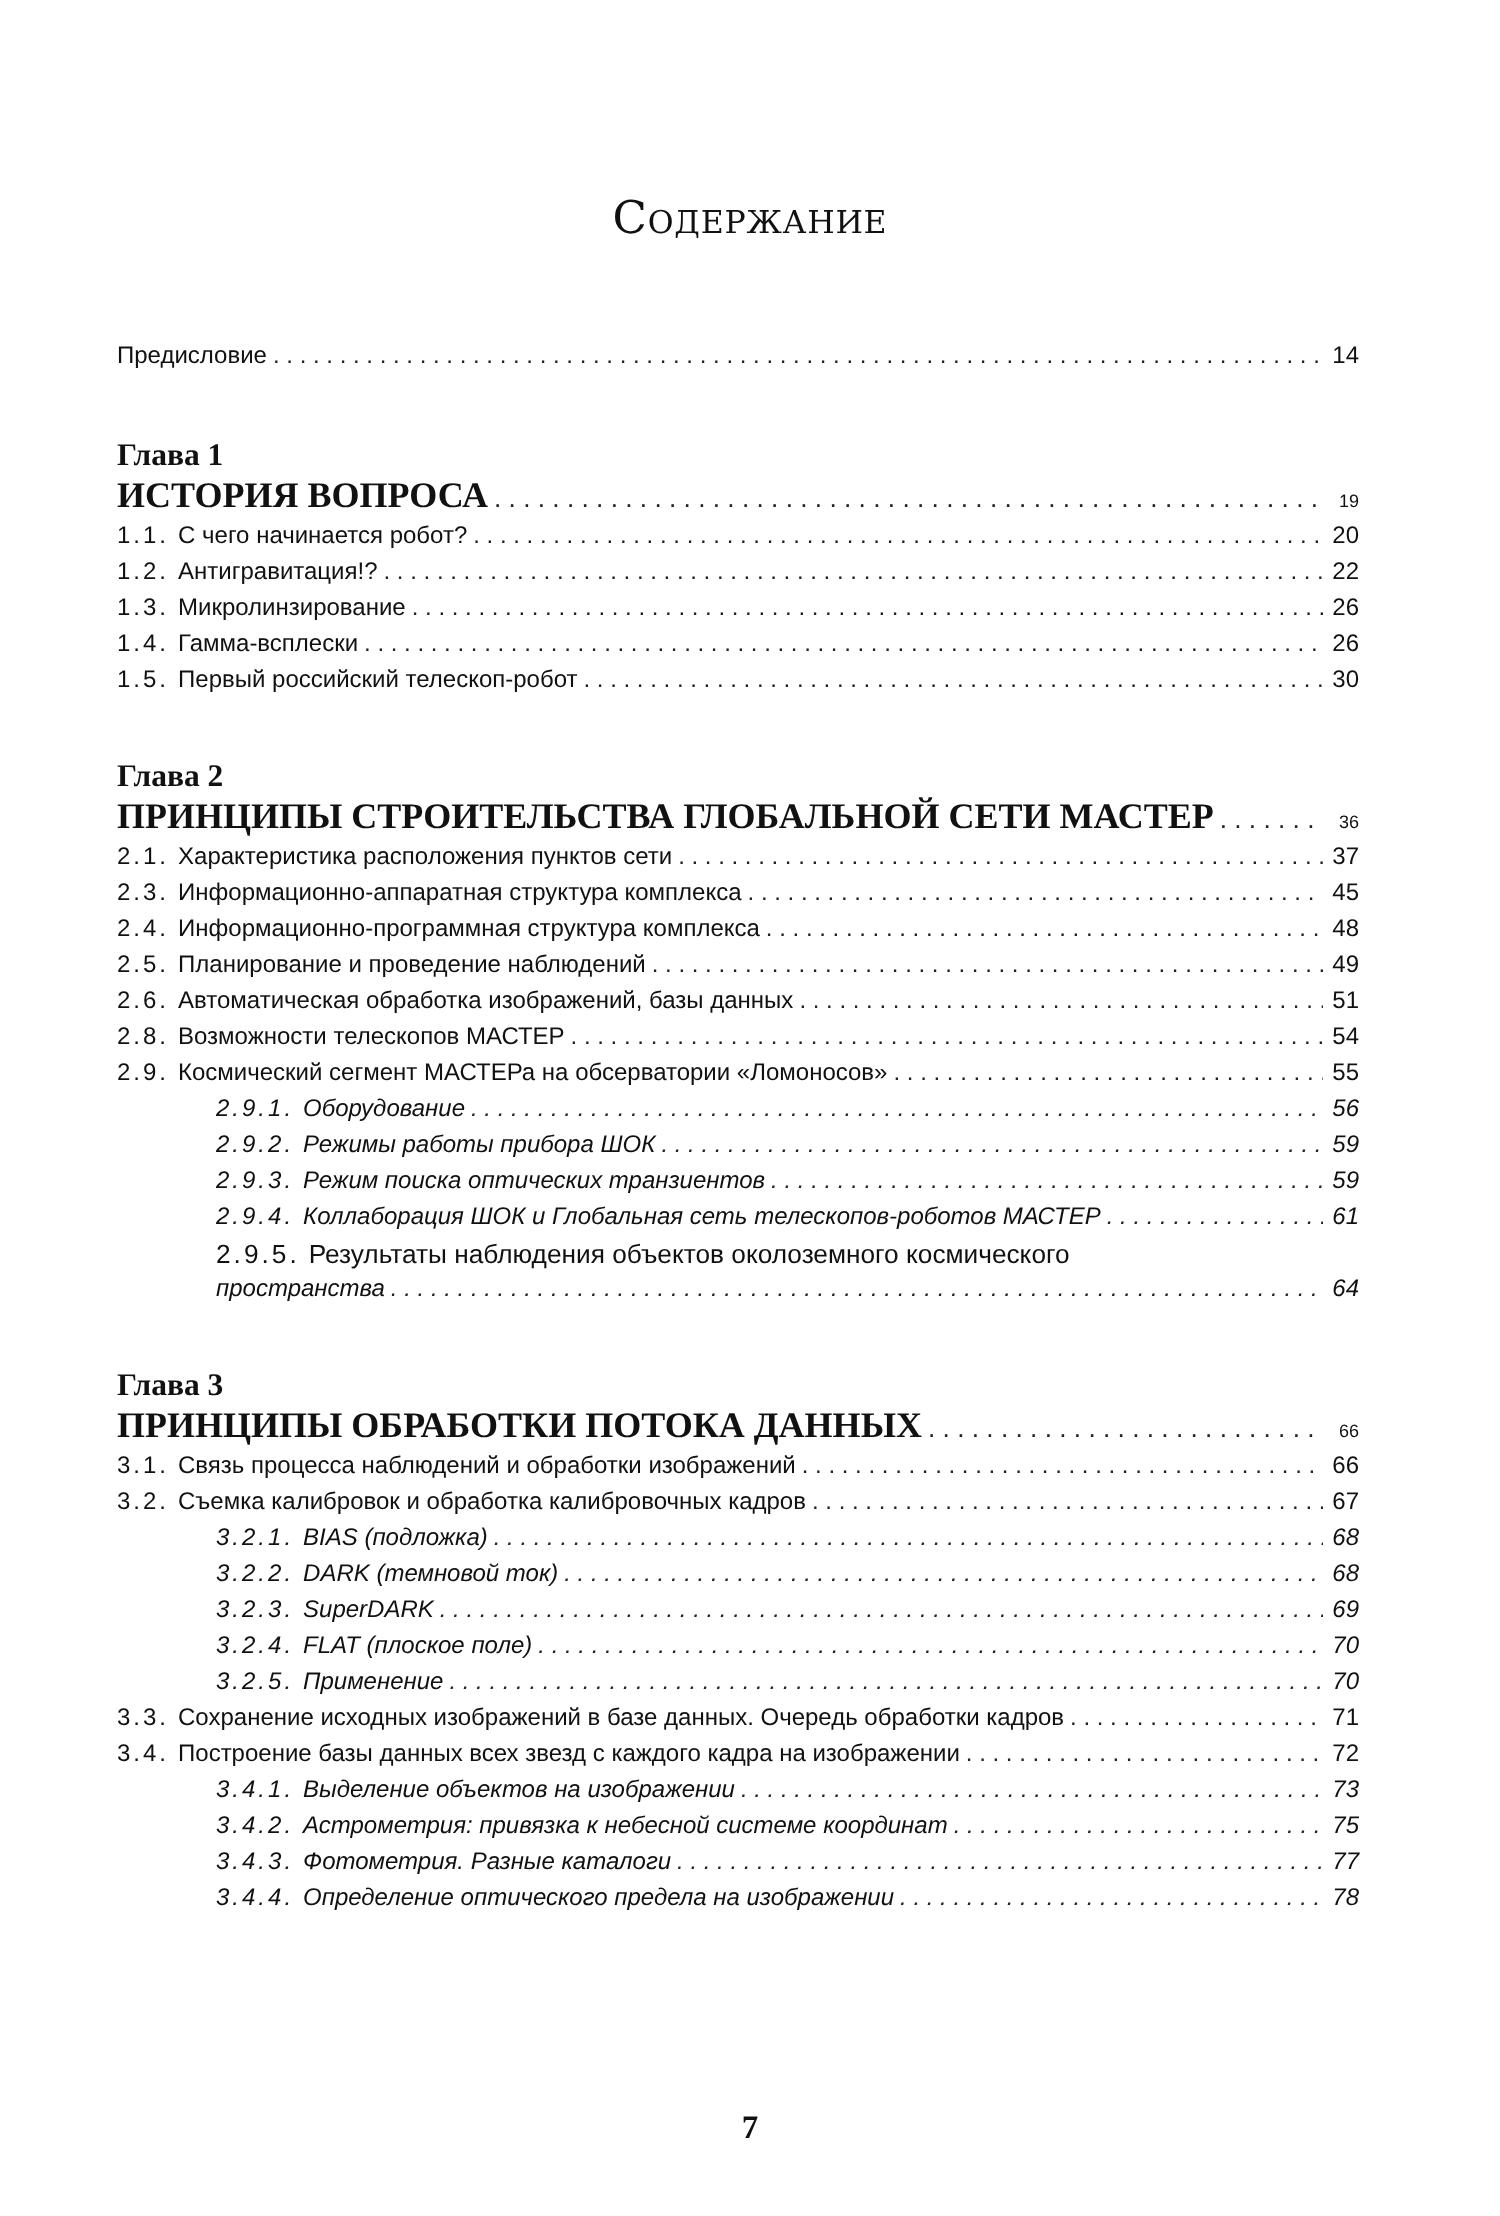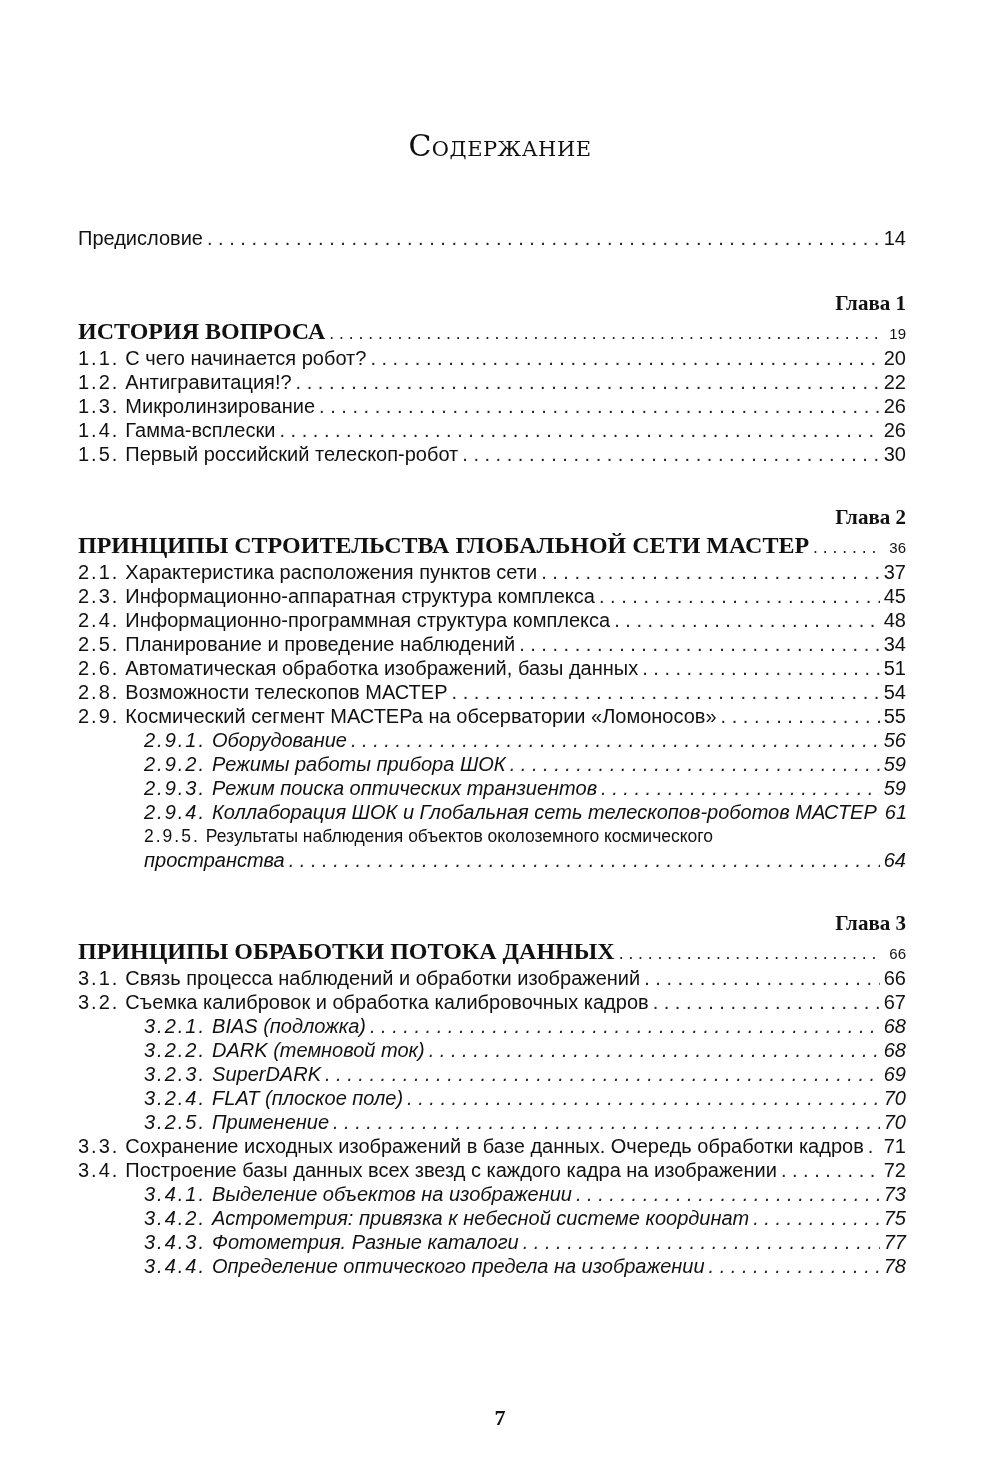--- a/index.html
+++ b/index.html
@@ -11,46 +11,46 @@
   .page-title {
     position: absolute; left: 0; right: 0; top: 128px;
     text-align: center;
     font-family: "DejaVu Serif", "Liberation Serif", serif;
     font-size: 30px; letter-spacing: 0.5px;
     font-variant: small-caps;
   }
   .toc { position: absolute; left: 78px; width: 828px; top: 226px; }
   .row {
     display: flex; align-items: baseline;
-    font-size: 20px; line-height: 24px; height: 24px;
+    font-size: 16px; line-height: 24px; height: 24px;
     white-space: nowrap;
   }
   .row .label { flex: 0 0 auto; }
   .row .leader {
     flex: 1 1 auto; overflow: hidden; margin: 0 4px;
     white-space: nowrap; letter-spacing: 2.4px; color: #222;
   }
   .row .leader::before {
     content: ". . . . . . . . . . . . . . . . . . . . . . . . . . . . . . . . . . . . . . . . . . . . . . . . . . . . . . . . . . . . . . . . . . . . . . . . . . . . . . . . . . . . . . . . . . . . . . . . . . . . . . . . . . . . . . . . . . . . . . . . . . . . . . . . . . . . . . . . . .";
     letter-spacing: 0;
   }
   .row .page { flex: 0 0 auto; text-align: right; min-width: 20px; }
   .num { letter-spacing: 2px; margin-right: 6px; }
   .lvl2 { padding-left: 66px; font-style: italic; }
   .wrapline { font-size: 17.5px; line-height: 24px; padding-left: 66px; }
   .chapter-label {
     font-family: "Liberation Serif", "DejaVu Serif", serif;
-    font-weight: bold; font-size: 21px; line-height: 26px; text-align: right;
+    font-weight: bold; font-size: 21px; line-height: 26px;
   }
   .chapter-title.row {
     font-family: "Liberation Serif", "DejaVu Serif", serif;
     font-weight: bold; font-size: 24px; height: 30px; line-height: 30px;
   }
   .chapter-title.row .page {
-    font-family: "Liberation Sans", sans-serif; font-weight: normal; font-size: 15px;
+    font-family: "Liberation Sans", sans-serif; font-weight: normal; font-size: 12px;
   }
   .chapter-title.row .leader { font-family: "Liberation Sans", sans-serif; font-weight: normal; font-size: 17.5px; }
   .gap-a { height: 40px; }
   .gap-b { height: 38px; }
   .page-number {
     position: absolute; left: 0; right: 0; top: 1405px; text-align: center;
     font-family: "Liberation Serif", "DejaVu Serif", serif;
     font-weight: bold; font-size: 22px;
   }
 </style>
@@ -117,21 +117,21 @@
         <span class="page">45</span>
       </div>
       <div class="row">
         <span class="label"><span class="num">2.4.</span><span>Информационно-программная структура комплекса</span></span>
         <span class="leader"></span>
         <span class="page">48</span>
       </div>
       <div class="row">
         <span class="label"><span class="num">2.5.</span><span>Планирование и проведение наблюдений</span></span>
         <span class="leader"></span>
-        <span class="page">34</span>
+        <span class="page">49</span>
       </div>
       <div class="row">
         <span class="label"><span class="num">2.6.</span><span>Автоматическая обработка изображений, базы данных</span></span>
         <span class="leader"></span>
         <span class="page">51</span>
       </div>
       <div class="row">
         <span class="label"><span class="num">2.8.</span><span>Возможности телескопов МАСТЕР</span></span>
         <span class="leader"></span>
         <span class="page">54</span>

